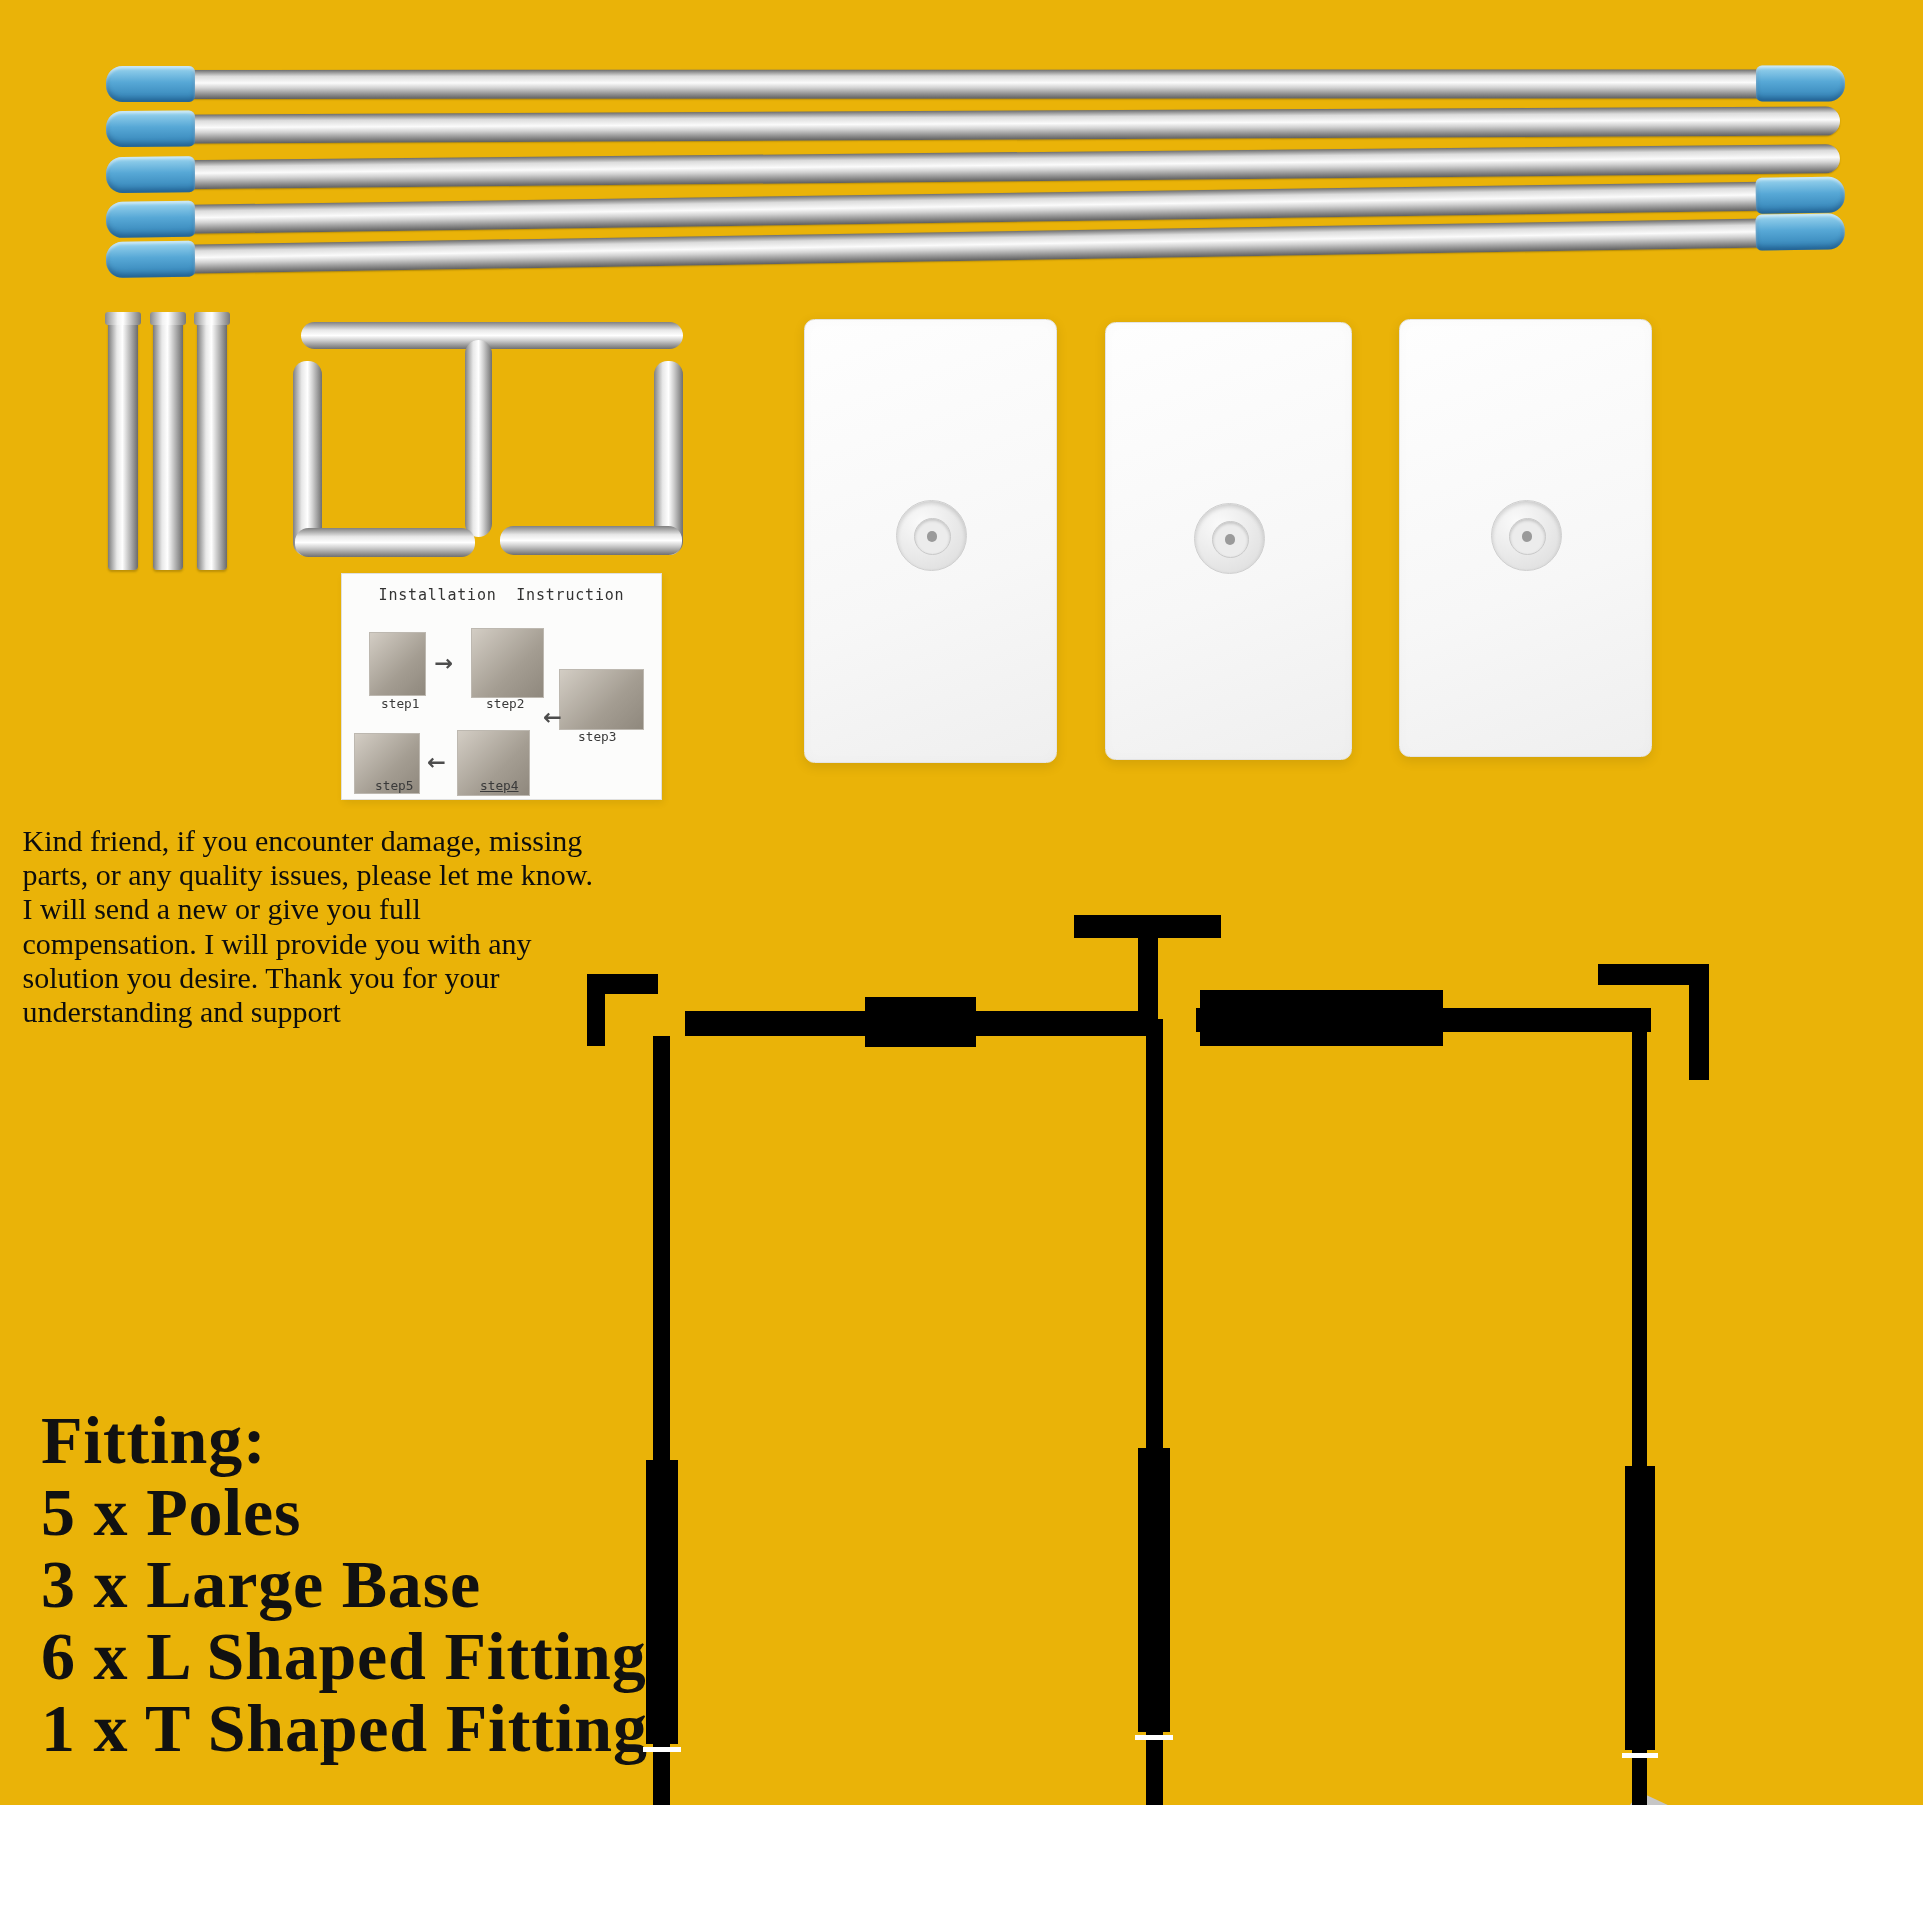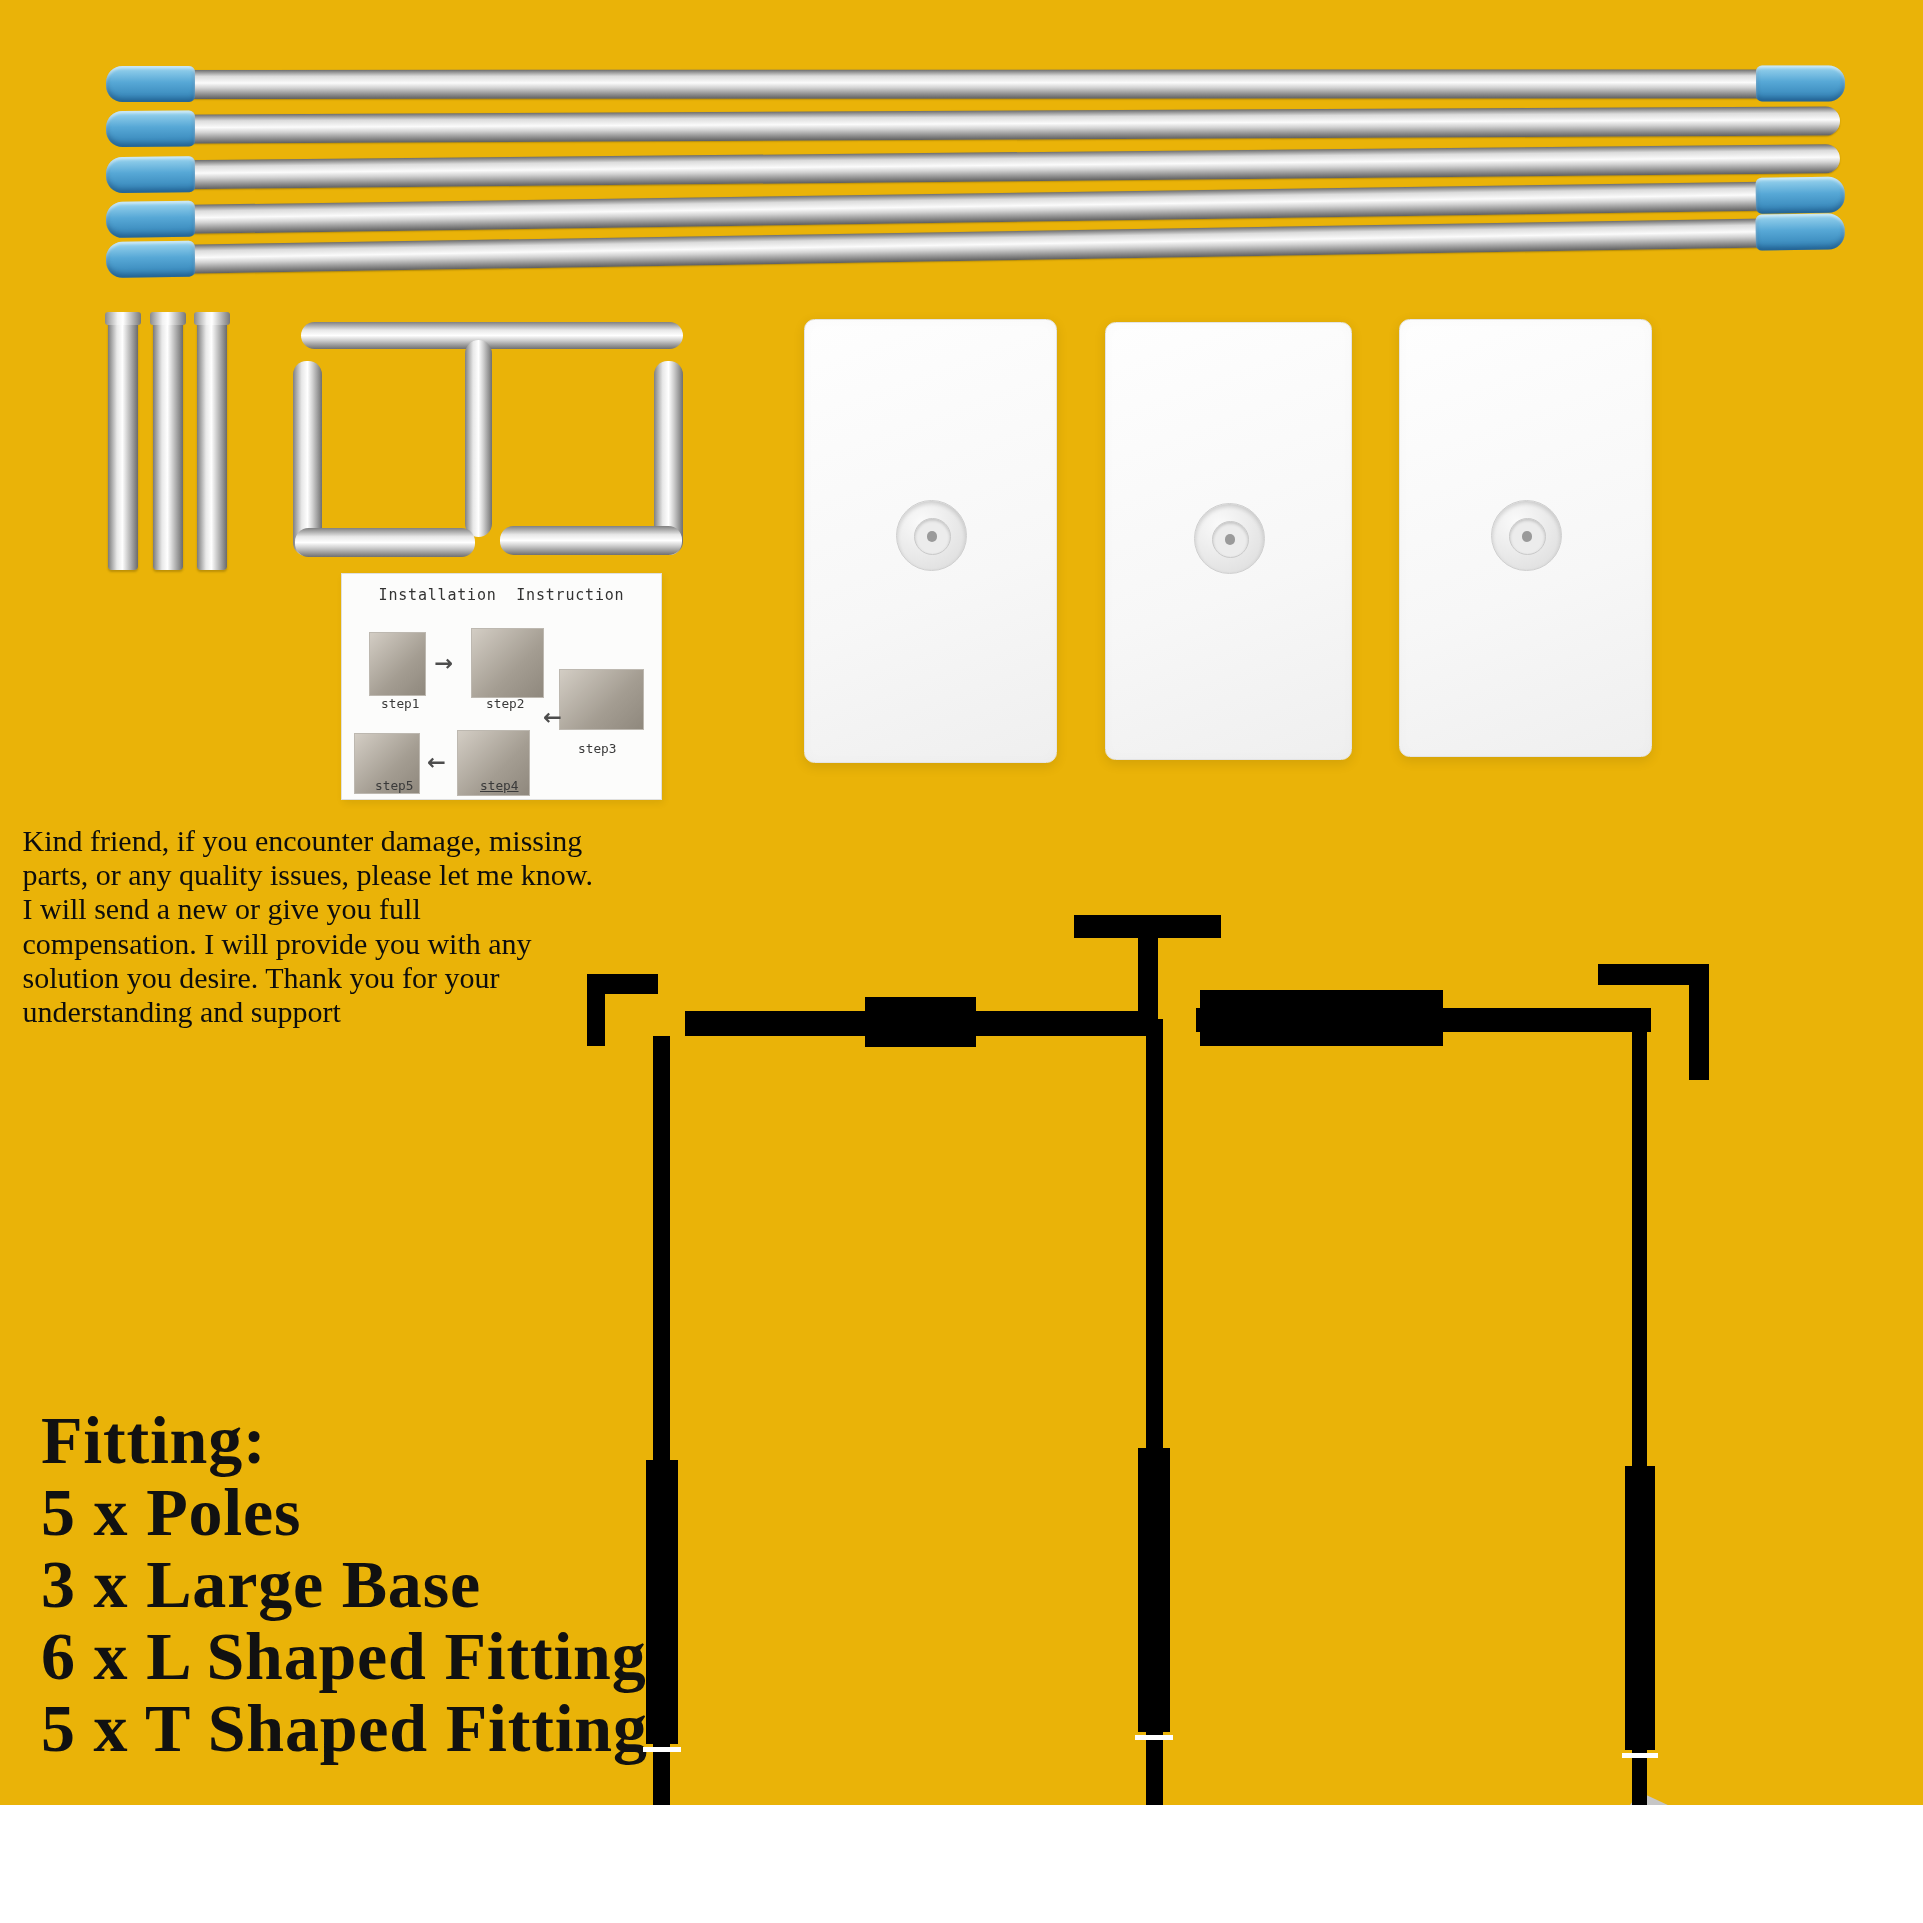--- a/index.html
+++ b/index.html
@@ -50,21 +50,21 @@
   .thumb{position:absolute;background:linear-gradient(135deg,#d3cdc4,#a49d92 60%,#8f887d);
     border:0.8px solid #bdb8b0;}
   .th1{left:27px;top:58px;width:55px;height:62px;}
   .th2{left:129px;top:54px;width:71px;height:68px;}
   .th3{left:217px;top:95px;width:83px;height:59px;}
   .th5{left:12px;top:159px;width:64px;height:59px;}
   .th4{left:115px;top:156px;width:71px;height:64px;}
   .step{position:absolute;font:12.8px "DejaVu Sans Mono",monospace;color:#3a3a3a;}
   .st1{left:39px;top:122px;}
   .st2{left:144px;top:122px;}
-  .st3{left:236px;top:167px;}
+  .st3{left:236px;top:155px;}
   .st5{left:33px;top:204px;}
   .st4{left:138px;top:204px;text-decoration:underline;}
   .sheet-arrow{position:absolute;font:bold 22.5px "DejaVu Sans",sans-serif;color:#4d4d4d;line-height:1;}
   .ar1{left:92px;top:78px;}
   .ar2{left:85px;top:177px;}
   .ar3{left:201px;top:132px;}
 
   
   .plate{position:absolute;border-radius:10.5px;border:0.8px solid #e4e4e4;
     background:linear-gradient(160deg,#fefefe 0%,#f7f7f7 60%,#efefef 100%);
@@ -201,21 +201,21 @@
  I will send a new or give you full
 compensation. I will provide you with any
 solution you desire. Thank you for your
 understanding and support</div>
 
   <div class="includes">
     <div class="inc-line">Fitting:</div>
     <div class="inc-line">5 x Poles</div>
     <div class="inc-line">3 x Large Base</div>
     <div class="inc-line">6 x L Shaped Fitting</div>
-    <div class="inc-line">5 x T Shaped Fitting</div>
+    <div class="inc-line">1 x T Shaped Fitting</div>
   </div>
 
   <div class="dg dg-tbar"></div>
   <div class="dg dg-tstem"></div>
   <div class="dg dg-lbr-h"></div>
   <div class="dg dg-lbr-v"></div>
   <div class="dg dg-rbr-h"></div>
   <div class="dg dg-rbr-v"></div>
   <div class="dg dg-cbl"></div>
   <div class="dg dg-cbl-blk"></div>

